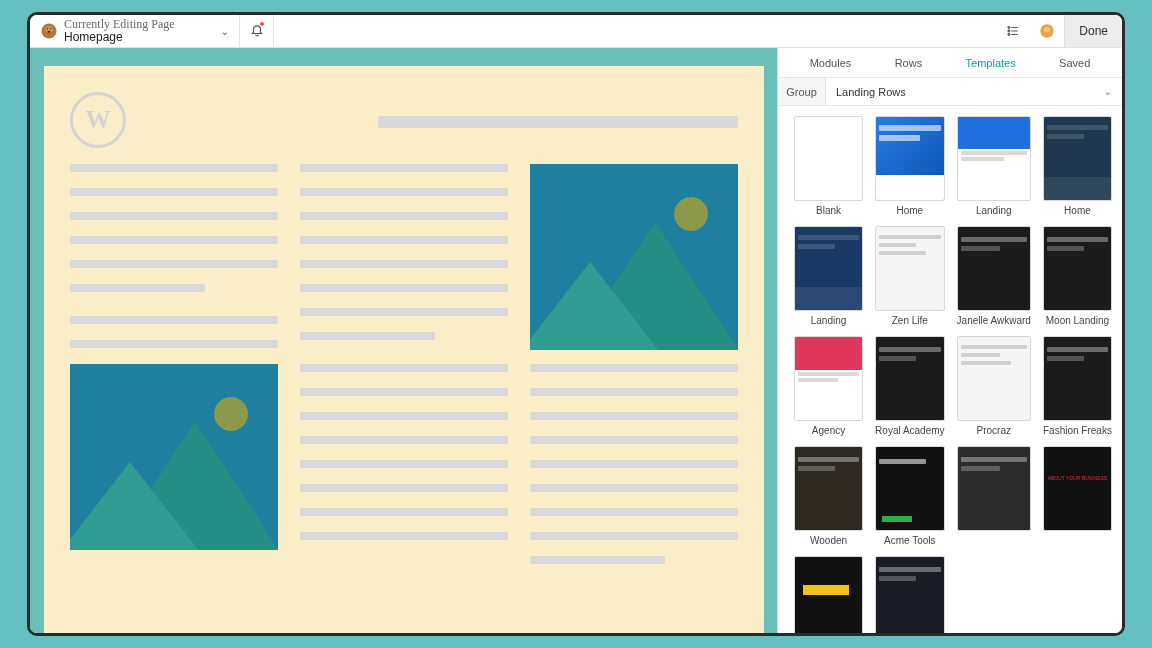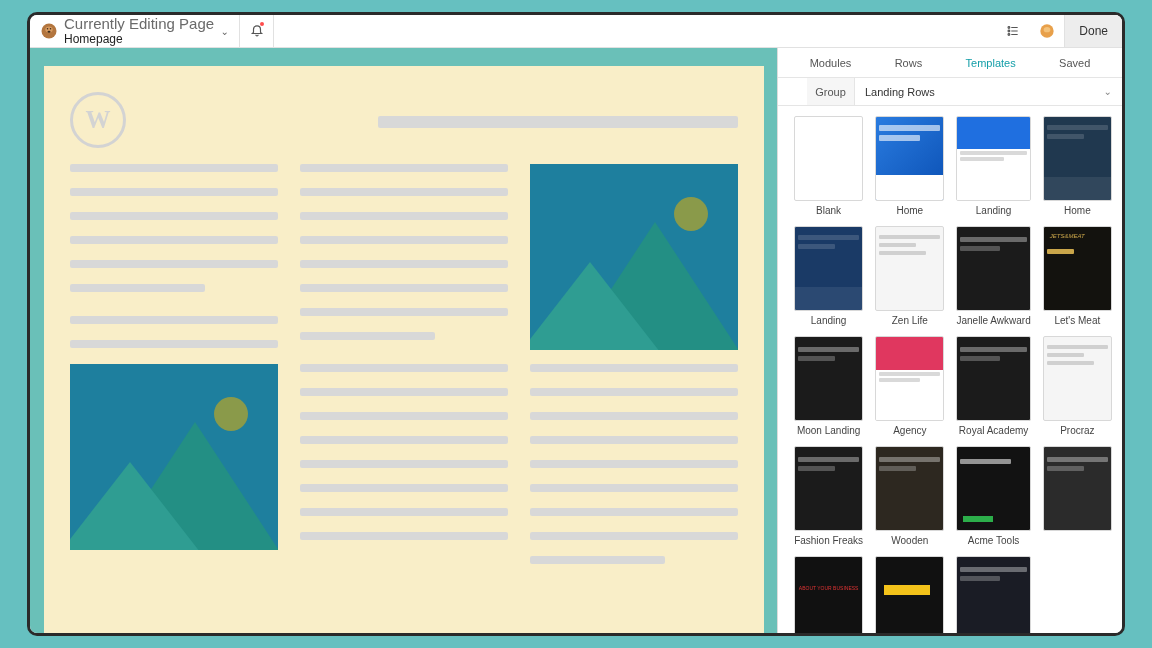--- a/index.html
+++ b/index.html
@@ -42,21 +42,21 @@
       height: 100%;
       border-right: 1px solid #e1e1e1;
       width: 210px;
     }
     .beaver-icon {
       width: 18px; height: 18px;
       display: inline-flex; align-items: center; justify-content: center;
     }
     .beaver-icon svg { width: 18px; height: 18px; }
     .page-info { display: flex; flex-direction: column; line-height: 1.1; }
-    .page-info .small { font-size: 15px; color: #6a6a6a; }
+    .page-info .small { font-size: 12px; color: #6a6a6a; font-family: Liberation Serif, serif; }
     .page-info .title { font-size: 12px; color: #222; }
     .chev { margin-left: auto; cursor: pointer; color: #666; font-size: 10px; }
     .bell-wrap { width: 34px; height: 100%; display:flex; align-items:center; justify-content:center; border-right:1px solid #e1e1e1; position:relative; cursor:pointer;}
     .bell-dot { position:absolute; top:7px; right:9px; width:4px; height:4px; background:#ff4d4d; border-radius:50%; }
     .topbar-spacer { flex: 1; }
     .topbar-right { display:flex; align-items:center; height:100%; }
     .tb-btn { width: 34px; height: 100%; display:flex; align-items:center; justify-content:center; cursor:pointer; color:#555;}
     .done-btn {
       padding: 12px 14px;
       height: 100%;
@@ -169,21 +169,20 @@
       padding: 0 10px;
     }
     .tab { padding: 0 10px; cursor:pointer; }
     .tab.active { color:#139ea8; }
     .grouprow {
       height: 28px;
       display:flex;
       align-items:center;
       border-bottom:1px solid #e5e5e5;
       font-size:11px;
-      padding-left:29px;
     }
     .grouprow .lbl {
       width:48px;
       display:flex; align-items:center; justify-content:center;
       color:#555;
       border-right:1px solid #e5e5e5;
       height:100%;
       background:#f6f6f6;
     }
     .grouprow .sel {
@@ -437,27 +436,20 @@
               <div class="name">Zen Life</div>
             </div>
             <div class="tmpl">
               <div class="thumb th-dark">
                 <div class="dbar" style="margin-top:10px;background:rgba(255,255,255,.35)"></div>
                 <div class="dbar" style="width:55%;background:rgba(255,255,255,.25)"></div>
               </div>
               <div class="name">Janelle Awkward</div>
             </div>
             <div class="tmpl">
-              <div class="thumb th-darkgold">
-                <div style="position:absolute;top:6px;left:6px;color:#caa64a;font-size:6px;font-style:italic">JETS&amp;MEAT</div>
-                <div class="dbar" style="margin-top:22px;background:#caa64a;width:40%"></div>
-              </div>
-              <div class="name">Let's Meat</div>
-            </div>
-            <div class="tmpl">
               <div class="thumb th-dark">
                 <div class="dbar" style="margin-top:10px;background:rgba(255,255,255,.35)"></div>
                 <div class="dbar" style="width:55%;background:rgba(255,255,255,.25)"></div>
               </div>
               <div class="name">Moon Landing</div>
             </div>
             <div class="tmpl">
               <div class="thumb th-pink">
                 <div class="hdr"></div>
                 <div class="bd">

